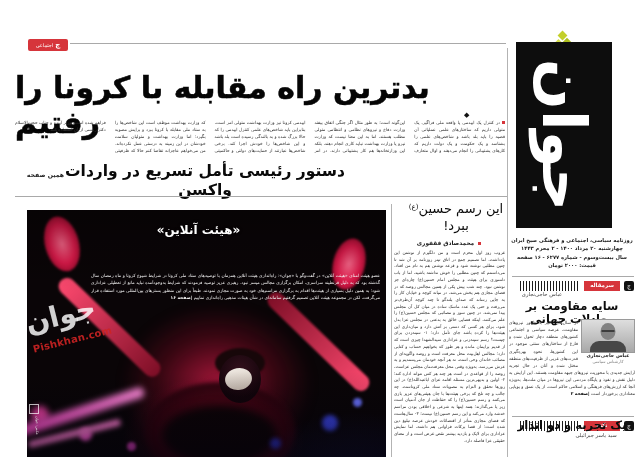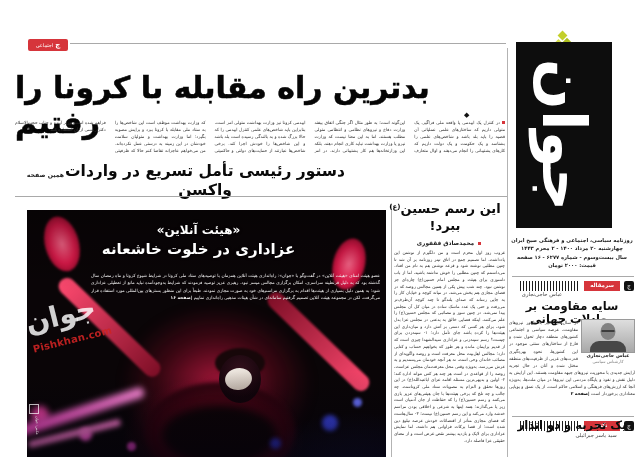--- a/index.html
+++ b/index.html
@@ -61,22 +61,22 @@
   #diamond{position:absolute;left:464px;top:111px;font-size:7px;color:#111;}
   #leadcols{position:absolute;left:15px;top:119px;width:490px;height:39px;overflow:hidden;
         columns:5;column-gap:9px;font-size:4.4px;line-height:1.6;color:#333;text-align:justify;}
   .red-sq{display:inline-block;width:3px;height:3px;background:#d6353b;margin-left:2px;}
   #subhead{position:absolute;left:40px;top:162px;width:330px;text-align:center;
         font-size:15.5px;font-weight:800;color:#0a0a0a;line-height:1.2;}
   #samepage{position:absolute;left:18px;top:171px;width:55px;text-align:center;
         font-size:6.2px;font-weight:bold;color:#222;}
 
   
-  #op-title{position:absolute;left:389px;top:201px;width:112px;text-align:center;
-        font-size:13px;font-weight:700;color:#0b0b0b;line-height:1.3;}
+  #op-title{position:absolute;left:400px;top:201px;width:112px;text-align:center;
+        font-size:13px;font-weight:400;color:#0b0b0b;line-height:1.3;}
   #op-title .sup{font-size:7px;vertical-align:4px;}
   #op-byline{position:absolute;left:393px;top:240px;width:112px;text-align:center;
         font-size:5.8px;font-weight:bold;color:#1a1a1a;}
   #op-body{position:absolute;left:394px;top:250px;width:111px;height:207px;overflow:hidden;
         font-size:4.3px;line-height:1.56;color:#2e2e2e;text-align:justify;}
 
   
   #photo{position:absolute;left:27px;top:210px;width:359px;height:294px;overflow:hidden;
         background:radial-gradient(130px 90px at 52% 78%, rgba(190,20,60,.4), transparent 70%),#0a0507;}
   #photo .L{position:absolute;border-radius:50%;}
@@ -221,21 +221,20 @@
     <div class="bk b3"></div>
     <div class="bk b4"></div>
     <div class="bk b5"></div>
     <div class="bk b6"></div>
     <div class="s1"></div>
     <div class="s2"></div>
     <div class="vig"></div>
 
     <div id="ph-head">
       <div class="k">«هیئت آنلاین»</div>
-      <div class="t">عزاداری در خلوت خاشعانه</div>
     </div>
     <div id="ph-body">
       <span>عضو هیئت امنای «هیئت آنلاین» در گفت‌وگو با «جوان»: راه‌اندازی هیئت آنلاین همزمان با توصیه‌های ستاد ملی کرونا در شرایط شیوع کرونا و ماه رمضان سال گذشته بود که به دلیل قرنطینه سراسری، امکان برگزاری مجالس میسر نبود. رهبری عزیز توصیه فرمودند که شرایط به‌وجودآمده نباید مانع از تعطیلی عزاداری شود؛ به همین دلیل بسیاری از هیئت‌ها اقدام به برگزاری مراسم‌های خود به صورت مجازی نمودند. طبعاً برای این منظور بسترهای بین‌المللی مورد استفاده قرار می‌گرفت، لکن در مجموعه هیئت آنلاین تصمیم گرفتیم سامانه‌ای در شأن هیئات مذهبی راه‌اندازی نماییم </span><span class="pageref" style="color:#fff;">|صفحه ۱۶</span>
     </div>
     <div id="wm">جوان</div>
     <div id="wm2">Pishkhan.com</div>
     <div id="credit">
       <div class="ico"></div>
       <div class="txt">عکس: جوان</div>
     </div>

